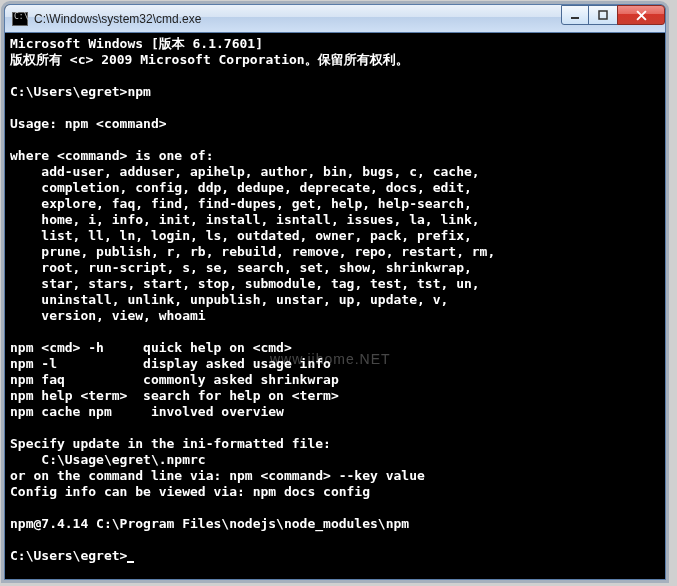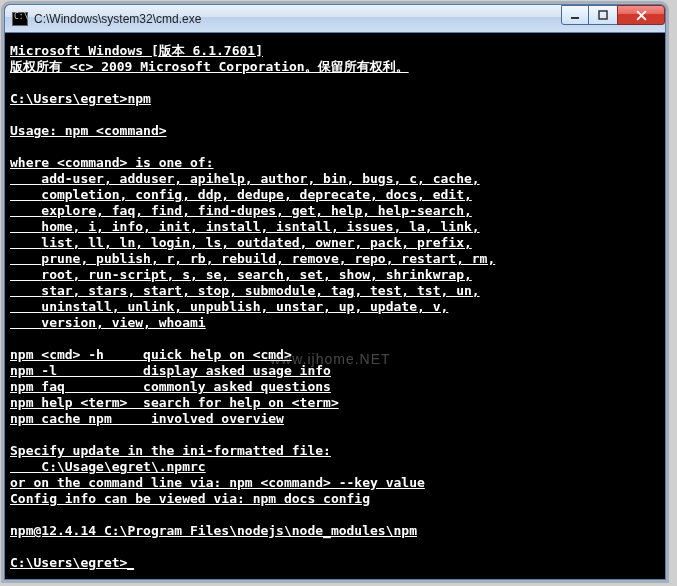--- a/index.html
+++ b/index.html
@@ -79,26 +79,25 @@
     border-bottom-right-radius: 3px;
   }
   .win-btn svg { display: block; }
   .terminal {
     flex: 1;
     background: #000;
     color: #fff;
     font-family: "NSimSun", "SimSun", "Consolas", monospace;
     font-size: 13px;
     line-height: 16px;
-    padding: 10px 5px;
+    padding: 3px 5px;
     white-space: pre-wrap;
     overflow: hidden;
     position: relative;
     font-weight: bold;
-    text-decoration: underline;
   }
   .watermark {
     position: absolute;
     top: 318px;
     left: 265px;
     color: rgba(200,200,200,0.35);
     font-size: 14px;
     font-family: Arial, sans-serif;
     letter-spacing: 1px;
     pointer-events: none;
@@ -153,26 +152,26 @@
     home, i, info, init, install, isntall, issues, la, link,
     list, ll, ln, login, ls, outdated, owner, pack, prefix,
     prune, publish, r, rb, rebuild, remove, repo, restart, rm,
     root, run-script, s, se, search, set, show, shrinkwrap,
     star, stars, start, stop, submodule, tag, test, tst, un,
     uninstall, unlink, unpublish, unstar, up, update, v,
     version, view, whoami</span>
 
 <span>npm &lt;cmd&gt; -h     quick help on &lt;cmd&gt;</span>
 <span>npm -l           display asked usage info</span>
-<span>npm faq          commonly asked questions</span>
+<span>npm faq          commonly asked shrinkwrap</span>
 <span>npm help &lt;term&gt;  search for help on &lt;term&gt;</span>
 <span>npm cache npm     involved overview</span>
 
 <span>Specify update in the ini-formatted file:</span>
 <span>    C:\Usage\egret\.npmrc</span>
 <span>or on the command line via: npm &lt;command&gt; --key value</span>
 <span>Config info can be viewed via: npm docs config</span>
 
-<span>npm@12.4.14 C:\Program Files\nodejs\node_modules\npm</span>
+<span>npm@7.4.14 C:\Program Files\nodejs\node_modules\npm</span>
 
 <span>C:\Users\egret&gt;</span><span class="cursor"></span>
 <div class="watermark">www.ijhome.NET</div></div>
 </div>
 
 </body></html>

